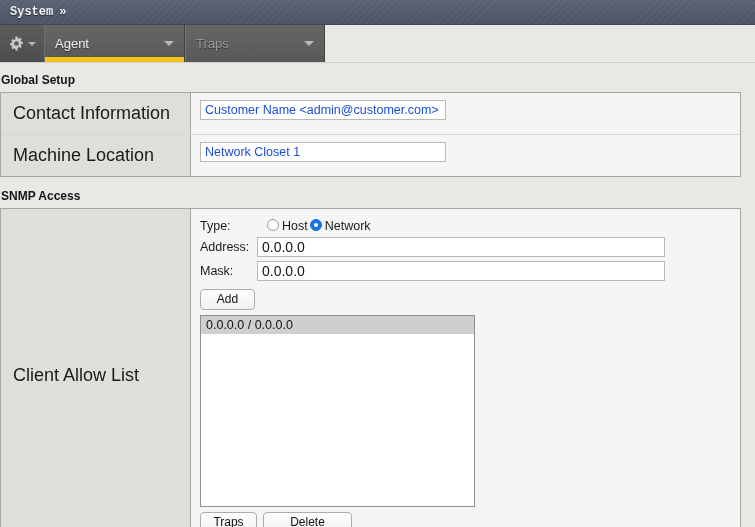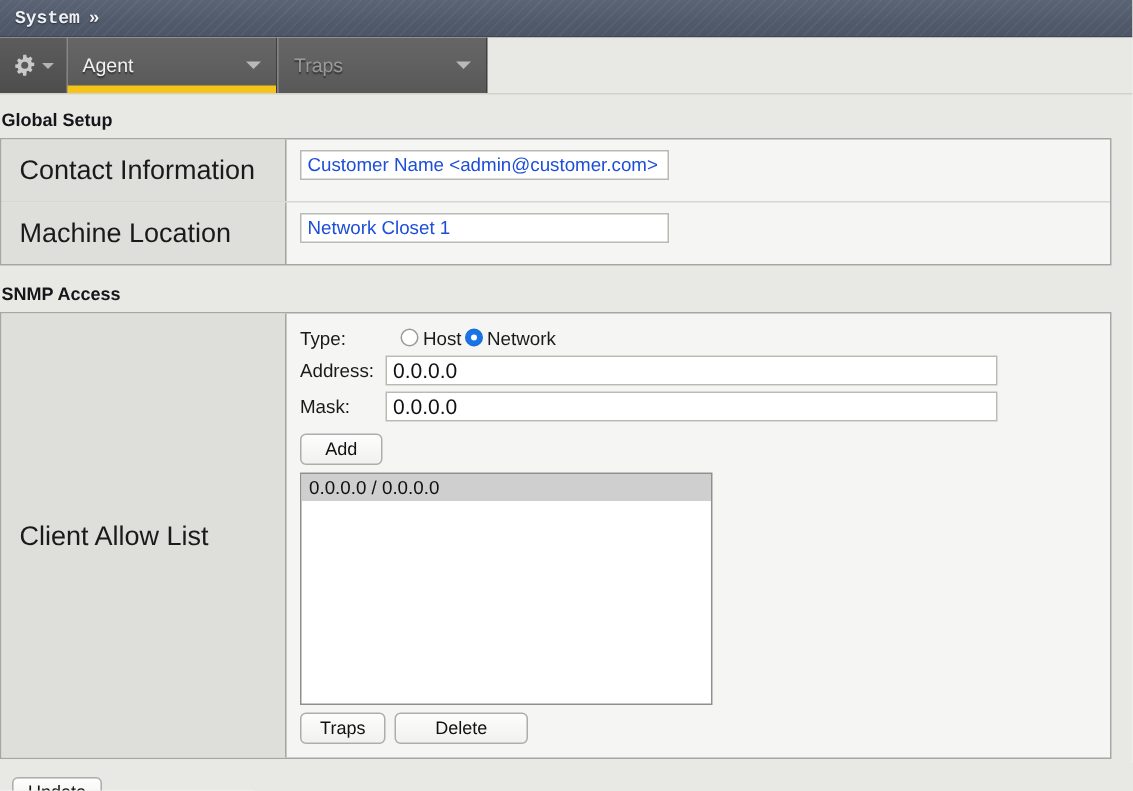--- a/index.html
+++ b/index.html
@@ -235,21 +235,21 @@
     cursor: pointer;
     line-height: 15px;
   }
   .btn-add { margin: 4px 0 5px 0; width: 55px; }
   .btn-row { margin-top: 5px; display: flex; gap: 6px; }
   .btn-edit { width: 57px; }
   .btn-del  { width: 89px; }
 
   .listbox {
     width: 275px;
-    height: 155px;
+    height: 192px;
     border: 1px solid #8f8f8b;
     background: #ffffff;
     box-sizing: border-box;
     overflow: hidden;
   }
   .listbox .opt {
     font-size: 12.5px;
     color: #111;
     padding: 2px 5px;
   }

